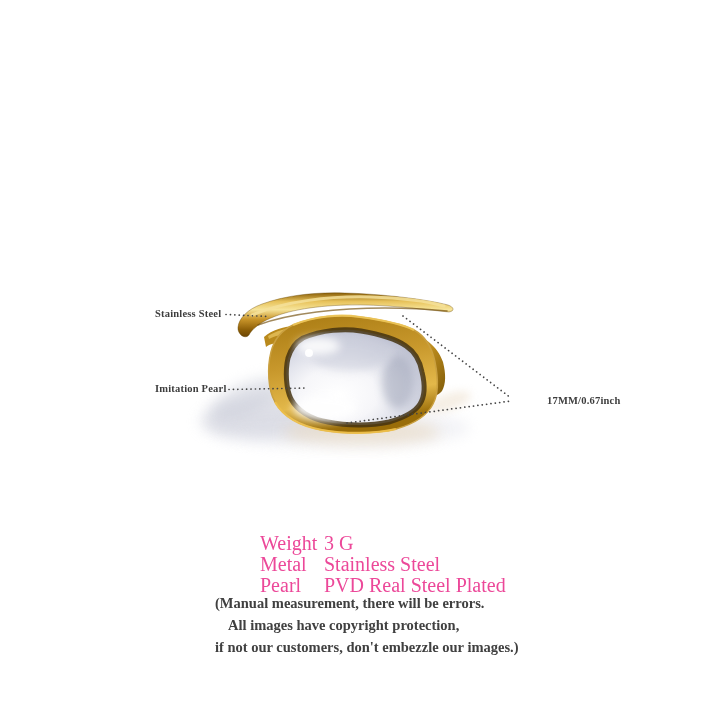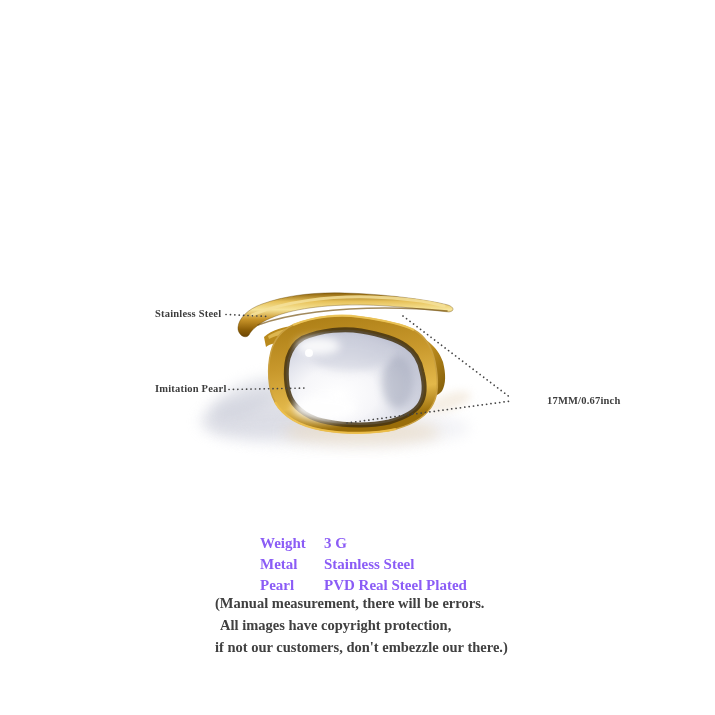--- a/index.html
+++ b/index.html
@@ -18,31 +18,31 @@
     font-size:10.5px;
     letter-spacing:.2px;
     color:#3d3d3d;
     white-space:nowrap;
   }
   .band-label{left:155px;top:308px;}
   .pearl-label{left:155px;top:383px;}
   .size-label{left:519px;top:395px;font-weight:bold;margin-left:28px;}
   .specs{
     position:absolute;left:260px;top:533px;
-    font-size:15px;font-weight:bold;line-height:21px;color:#8b5cf6;
+    font-size:20px;font-weight:normal;line-height:21px;color:#ec4899;
   }
   .spec-row{display:flex;}
   .spec-label{width:64px;flex:0 0 64px;}
   .spec-value{white-space:nowrap;}
   .disclaimer{
     position:absolute;left:215px;top:592px;
     font-size:14.5px;font-weight:bold;line-height:22px;color:#404040;
     white-space:nowrap;
   }
-  .disclaimer .line2{margin-left:5px;}
+  .disclaimer .line2{margin-left:13px;}
 </style>
 </head>
 <body>
 
 <div class="canvas">
 
   <svg class="ring-svg" width="715" height="490" viewBox="0 0 715 490" aria-hidden="true">
     <defs>
       <filter id="blur7" x="-50%" y="-50%" width="200%" height="200%">
           <feGaussianBlur stdDeviation="7"></feGaussianBlur>
@@ -142,16 +142,16 @@
     </div>
     <div class="spec-row">
       <span class="spec-label">Pearl</span>
       <span class="spec-value">PVD Real Steel Plated</span>
     </div>
   </div>
 
   <div class="disclaimer">
     <div class="line1">(Manual measurement, there will be errors.</div>
     <div class="line2">All images have copyright protection,</div>
-    <div class="line3">if not our customers, don't embezzle our there.)</div>
+    <div class="line3">if not our customers, don't embezzle our images.)</div>
   </div>
 
 </div>
 
 </body></html>

